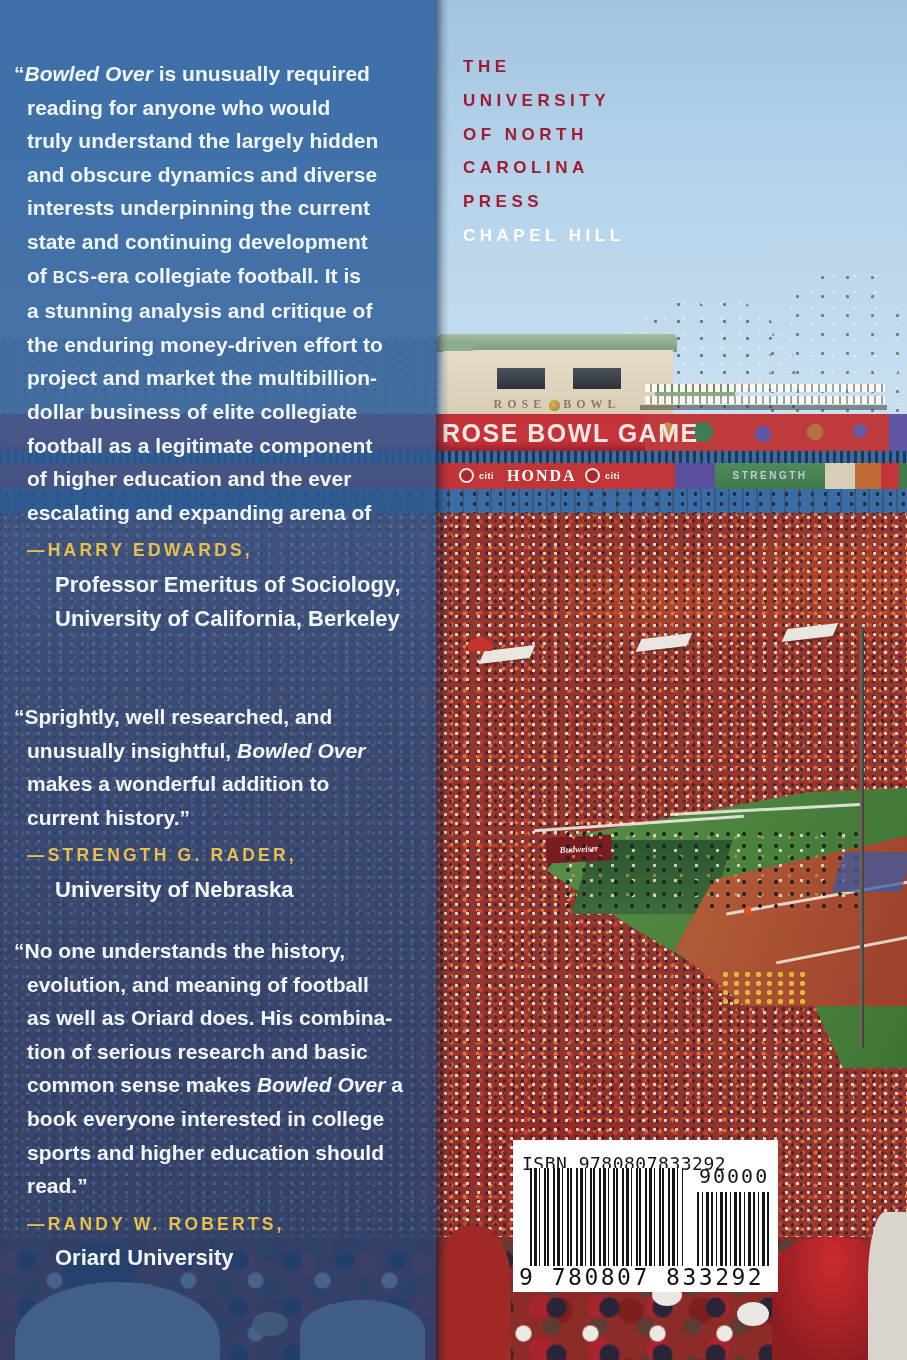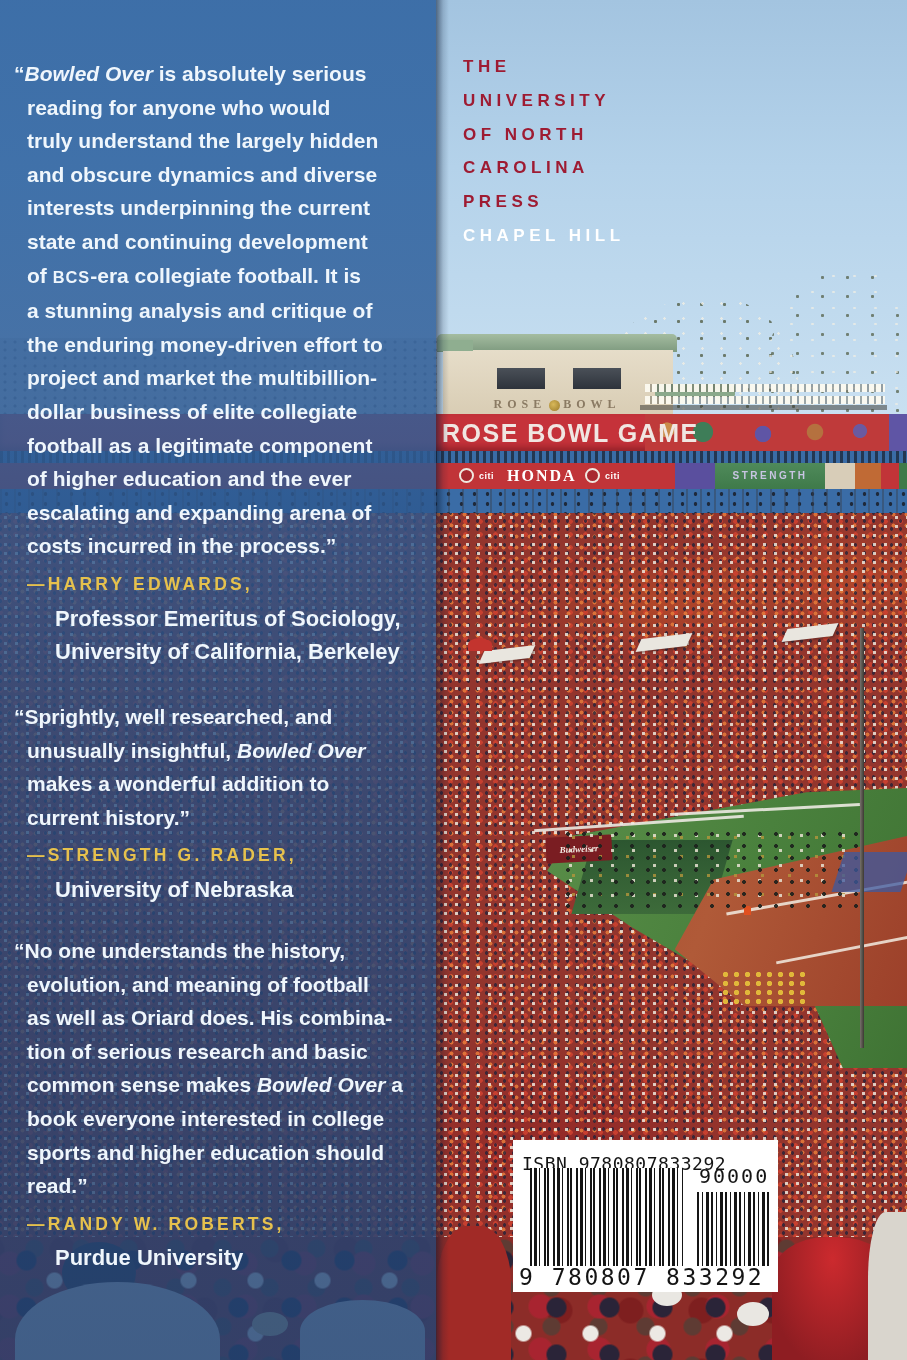--- a/index.html
+++ b/index.html
@@ -267,35 +267,34 @@
   <div class="abs lf-white"></div>
   <div class="abs lf-cap"></div>
   <div class="abs lf-white2"></div>
 
   <div class="abs blue-tint"></div>
   <div class="abs divider"></div>
 
   <div class="abs textcol">
     <section class="quote-block qb1">
       <div class="quote">
-          <div class="line"><span>“</span><span class="it">Bowled Over</span><span> is absolutely serious</span></div>
+          <div class="line"><span>“</span><span class="it">Bowled Over</span><span> is unusually required</span></div>
           <div class="line"><span>reading for anyone who would</span></div>
           <div class="line"><span>truly understand the largely hidden</span></div>
           <div class="line"><span>and obscure dynamics and diverse</span></div>
           <div class="line"><span>interests underpinning the current</span></div>
           <div class="line"><span>state and continuing development</span></div>
           <div class="line"><span>of </span><span class="sc">BCS</span><span>-era collegiate football. It is</span></div>
           <div class="line"><span>a stunning analysis and critique of</span></div>
           <div class="line"><span>the enduring money-driven effort to</span></div>
           <div class="line"><span>project and market the multibillion-</span></div>
           <div class="line"><span>dollar business of elite collegiate</span></div>
           <div class="line"><span>football as a legitimate component</span></div>
           <div class="line"><span>of higher education and the ever</span></div>
           <div class="line"><span>escalating and expanding arena of</span></div>
-          <div class="line"><span>costs incurred in the process.”</span></div>
         </div>
       <div class="attr">
         <div class="attr-name">—HARRY EDWARDS,</div>
         <div>
             <div class="aline">Professor Emeritus of Sociology,</div>
             <div class="aline">University of California, Berkeley</div>
           </div>
       </div>
     </section>
     <section class="quote-block qb2">
@@ -319,21 +318,21 @@
           <div class="line"><span>as well as Oriard does. His combina-</span></div>
           <div class="line"><span>tion of serious research and basic</span></div>
           <div class="line"><span>common sense makes </span><span class="it">Bowled Over</span><span> a</span></div>
           <div class="line"><span>book everyone interested in college</span></div>
           <div class="line"><span>sports and higher education should</span></div>
           <div class="line"><span>read.”</span></div>
         </div>
       <div class="attr">
         <div class="attr-name">—RANDY W. ROBERTS,</div>
         <div>
-            <div class="aline">Purdue University</div>
+            <div class="aline">Oriard University</div>
           </div>
       </div>
     </section>
   </div>
 
   <div class="abs pub">
     <div class="pub-line">THE</div>
     <div class="pub-line">UNIVERSITY</div>
     <div class="pub-line">OF NORTH</div>
     <div class="pub-line">CAROLINA</div>

